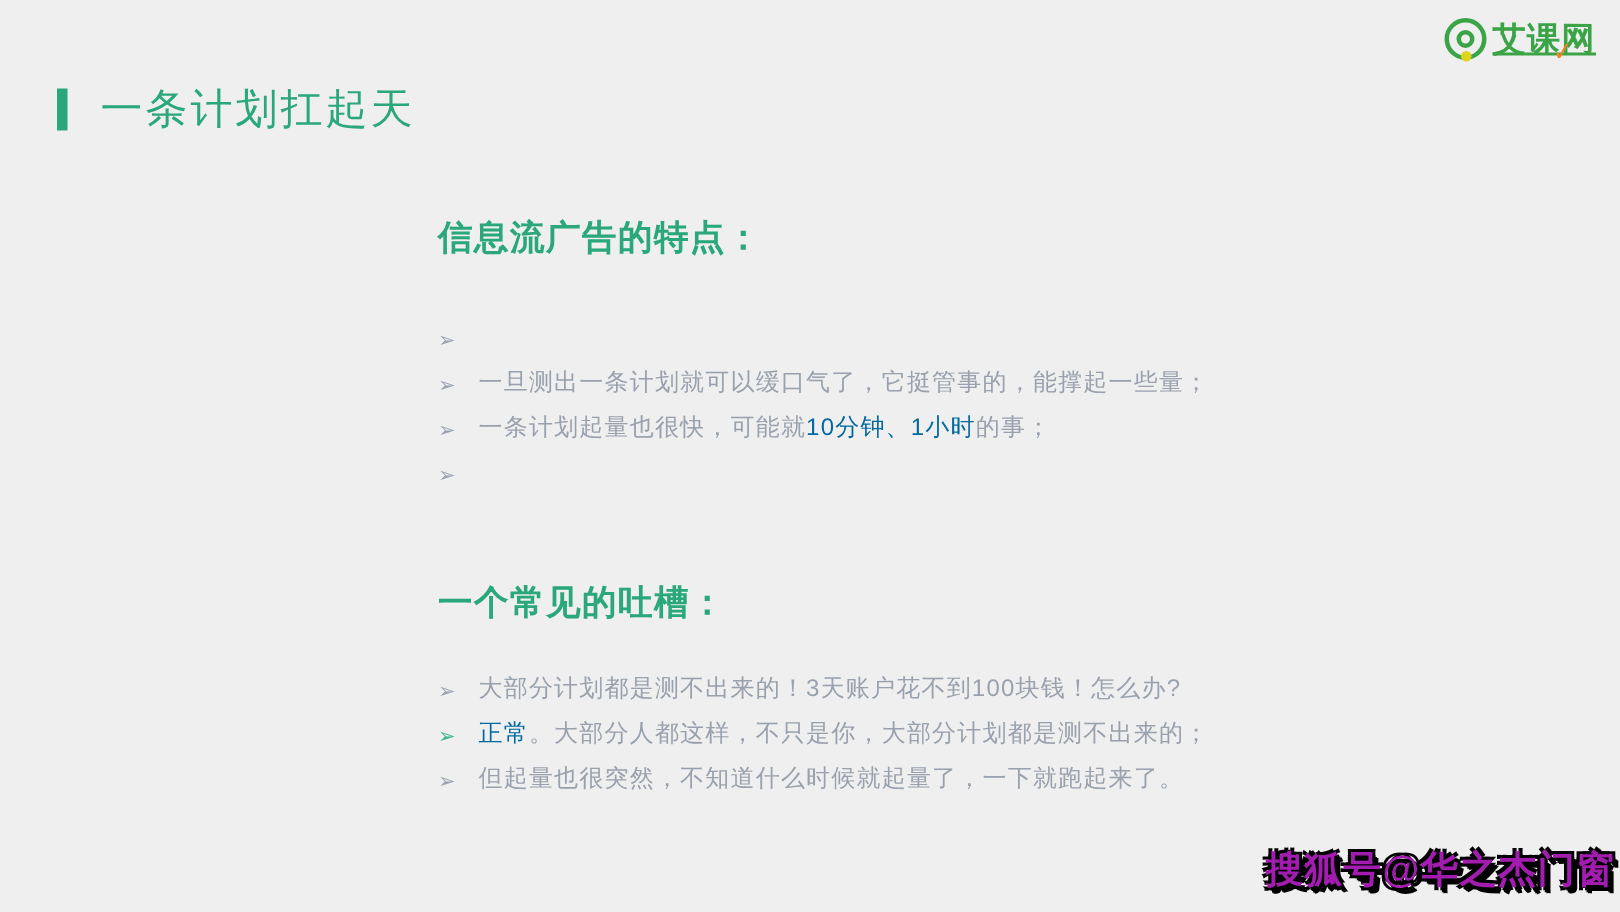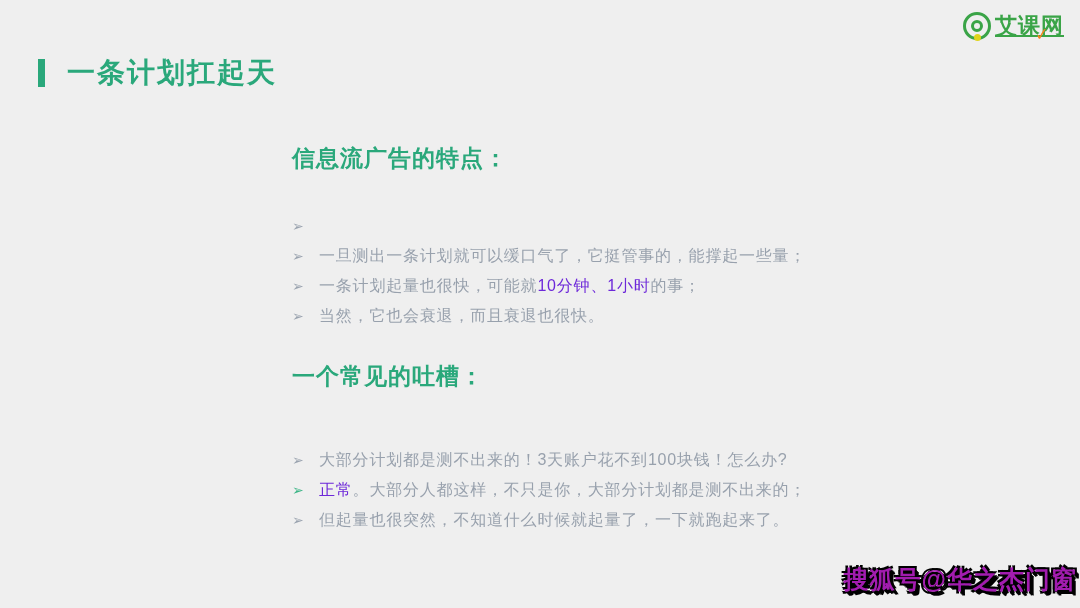--- a/index.html
+++ b/index.html
@@ -6,44 +6,44 @@
   body{
     width:1080px;height:608px;position:relative;overflow:hidden;
     background:#efefef;
     font-family:"Liberation Sans","DejaVu Sans",sans-serif;
   }
   .stage{position:absolute;inset:0;}
 
   
   .title-row{position:absolute;left:38px;top:54px;display:flex;align-items:center;}
   .title-bar{width:7px;height:28px;background:#2aa87b;margin-right:22px;}
-  .page-title{font-size:28px;font-weight:bold;color:#2aa87b;letter-spacing:2px;white-space:nowrap;}
+  .page-title{font-size:28px;font-weight:normal;color:#2aa87b;letter-spacing:2px;white-space:nowrap;}
 
   
   .logo{position:absolute;top:11px;right:16px;display:flex;align-items:center;}
   .logo-icon{width:28px;height:28px;position:relative;margin-right:4px;}
   .ring-outer{position:absolute;left:0;top:0;width:22px;height:22px;border:3px solid #3aa447;border-radius:50%;}
   .ring-inner{position:absolute;left:8px;top:8px;width:6px;height:6px;border:3px solid #3aa447;border-radius:50%;}
   .logo-dot{position:absolute;left:11px;top:22px;width:7px;height:7px;background:#dfd41c;border-radius:50%;}
   .logo-text{font-size:22px;font-weight:bold;color:#3aa447;letter-spacing:1px;position:relative;white-space:nowrap;text-decoration:underline;}
   .logo-check{position:absolute;right:14px;bottom:-4px;color:#f5841e;font-size:17px;font-weight:bold;transform:rotate(-6deg);}
 
   
   .content{position:absolute;left:292px;top:0;width:600px;}
   .sec-heading{position:absolute;left:0;font-size:23px;font-weight:bold;color:#2aa87b;letter-spacing:1px;white-space:nowrap;}
   .h1{top:143px;}
-  .h2{top:361px;}
+  .h2{top:386px;}
 
   ul.blist{position:absolute;left:0;margin:0;padding:0;list-style:none;}
   .l1{top:211px;}
   .l2{top:445px;}
   li.bullet{height:30px;line-height:30px;font-size:16px;color:#98a1ad;letter-spacing:0.8px;white-space:nowrap;display:flex;}
   .arrow{width:27px;color:#9aa3af;font-size:14px;flex:none;}
   .arrow.green{color:#3cb586;}
-  .hl{color:#6d28d9;}
+  .hl{color:#0369a1;}
 
   
   .watermark{
     position:absolute;top:563px;right:3px;
     font-size:25px;font-weight:bold;color:#a21caf;letter-spacing:1px;white-space:nowrap;
     text-shadow:-2px -2px 0 #000,2px -2px 0 #000,-2px 2px 0 #000,2px 2px 0 #000,4px 4px 0 #000,3px 3px 0 #000;
   }
 </style>
 </head>
 <body>
@@ -76,21 +76,20 @@
         <li class="bullet">
           <span class="arrow">➢</span>
           <span><span>一旦测出一条计划就可以缓口气了，它挺管事的，能撑起一些量；</span></span>
         </li>
         <li class="bullet">
           <span class="arrow">➢</span>
           <span><span>一条计划起量也很快，可能就</span><span class="hl">10分钟、1小时</span><span>的事；</span></span>
         </li>
         <li class="bullet">
           <span class="arrow">➢</span>
-          <span><span>当然，它也会衰退，而且衰退也很快。</span></span>
         </li>
       </ul>
 
     <div class="sec-heading h2">一个常见的吐槽：</div>
     <ul class="blist l2">
         <li class="bullet">
           <span class="arrow">➢</span>
           <span><span>大部分计划都是测不出来的！3天账户花不到100块钱！怎么办?</span></span>
         </li>
         <li class="bullet">

